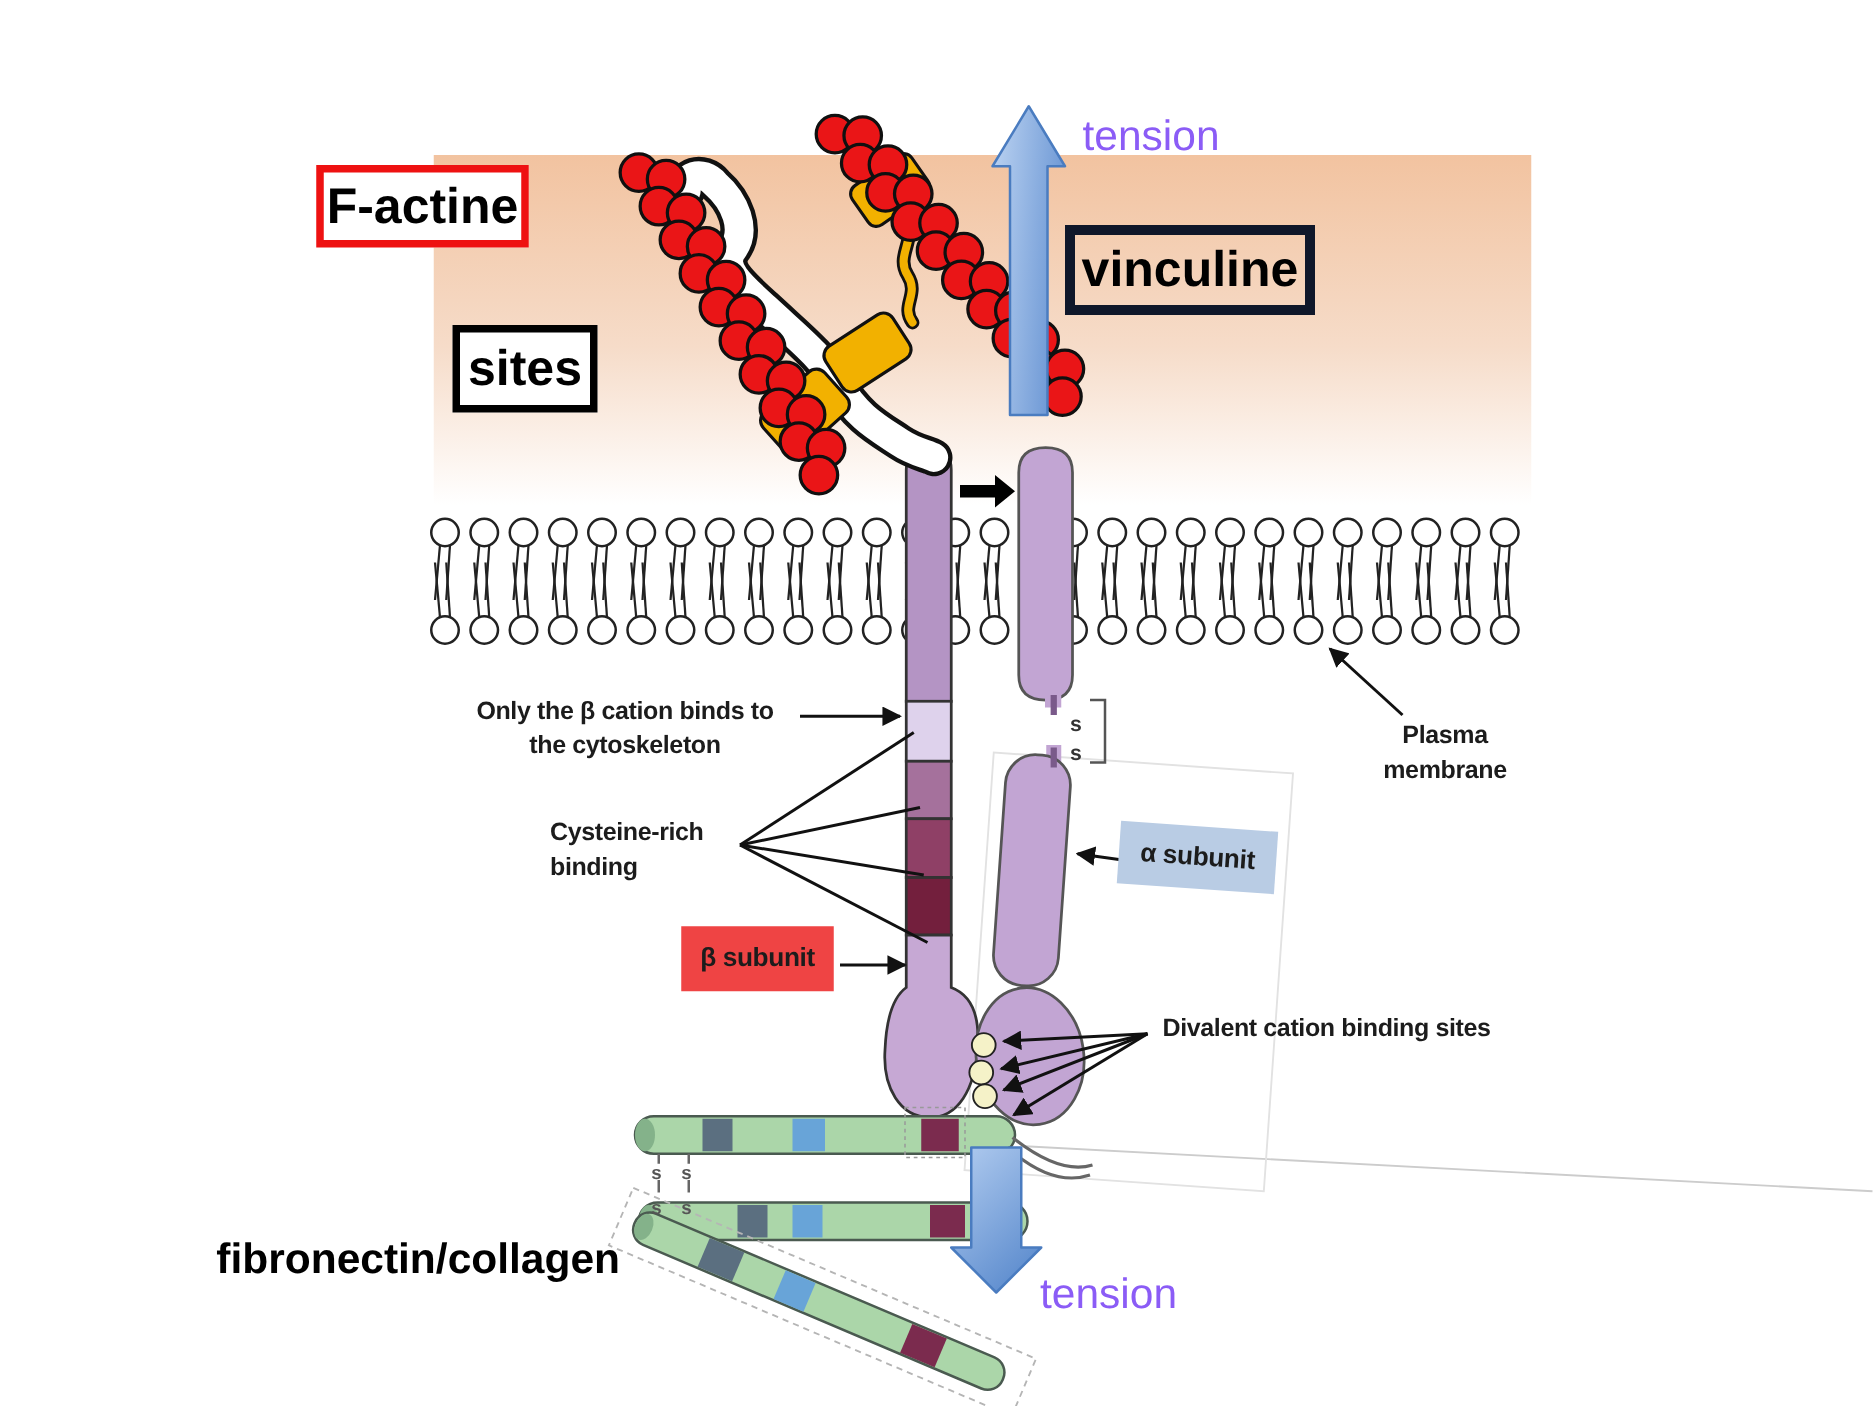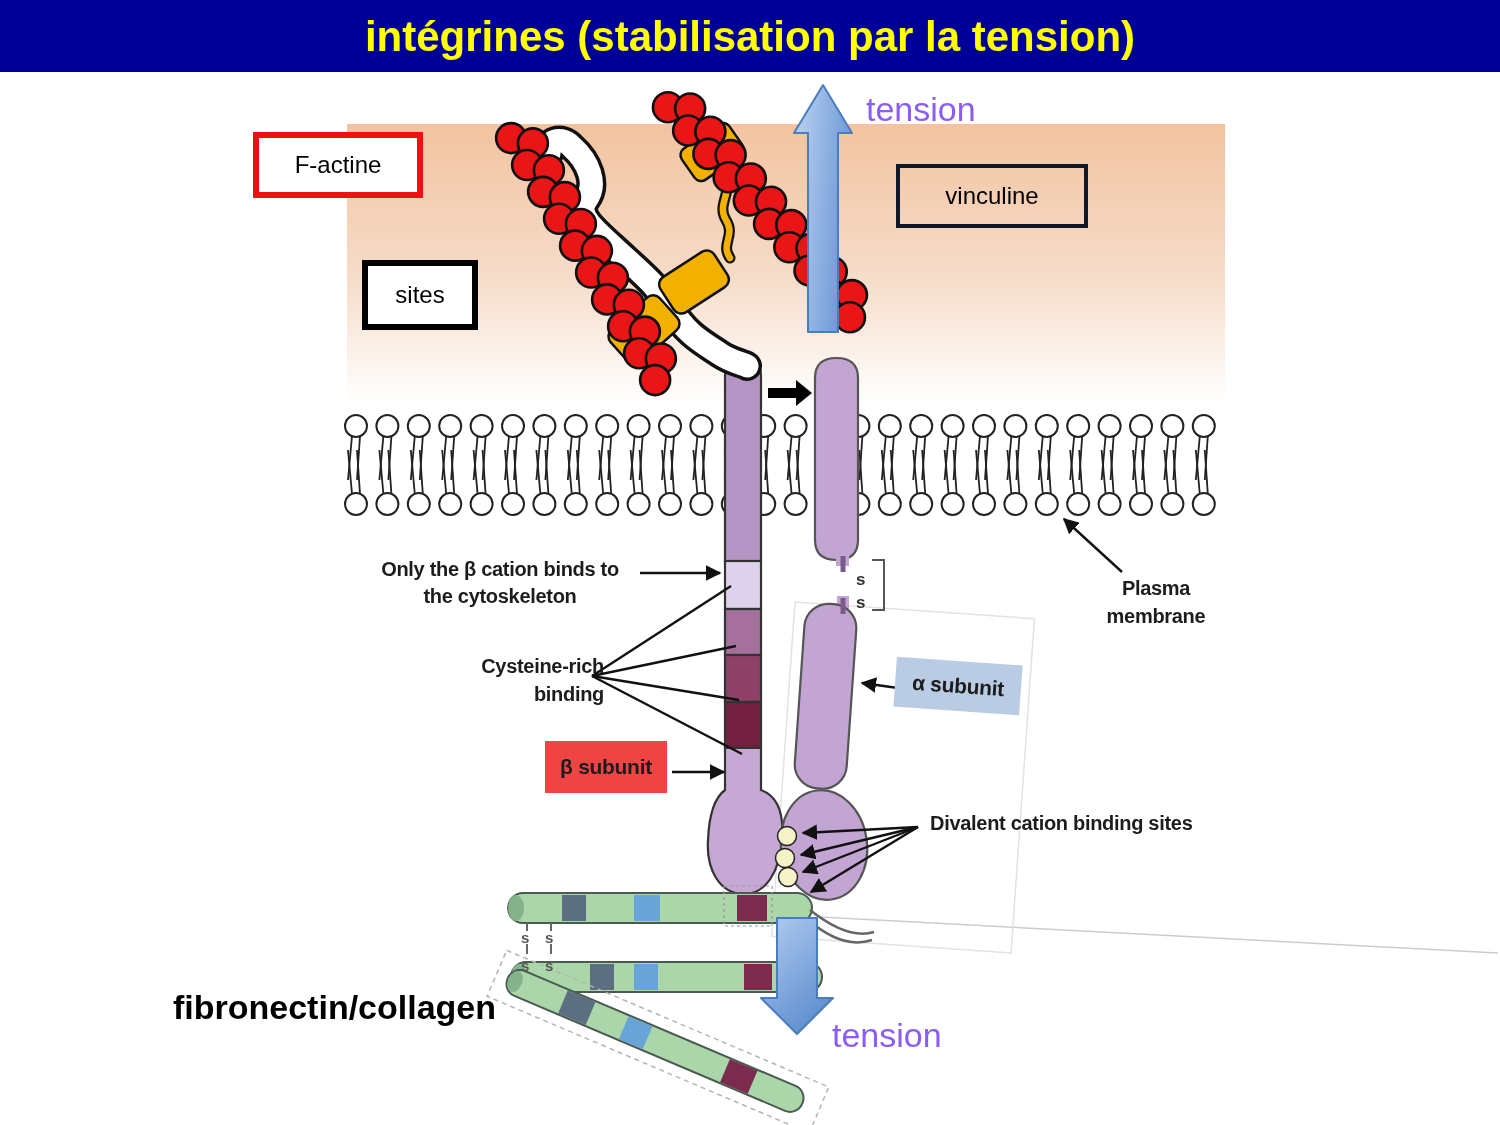--- a/index.html
+++ b/index.html
@@ -3,52 +3,49 @@
 <meta charset="utf-8">
 <style>
   html,body{margin:0;padding:0;background:#fff;}
   .stage{position:relative;width:1500px;height:1125px;background:#fff;overflow:hidden;
          font-family:"Liberation Sans",sans-serif;}
   .titlebar{position:absolute;left:0;top:0;width:1500px;height:72px;background:#000099;
             color:#ffff00;font-size:42px;font-weight:bold;text-align:center;line-height:74px;}
   #scene{position:absolute;left:0;top:0;}
   .lbl{position:absolute;color:#111;}
   .boxlbl{position:absolute;display:flex;align-items:center;justify-content:center;
-          font-size:24px;color:#000;background:#fff;}
+          font-size:40px;color:#000;background:#fff;font-weight:bold;}
   #factine{left:253px;top:132px;width:158px;height:54px;border:6px solid #ee1111;}
   #talinbox{left:362px;top:260px;width:104px;height:58px;border:6px solid #000;}
-  #vincbox{left:852px;top:164px;width:184px;height:56px;border:4px solid #0f172a;background:transparent;margin-left:44px;}
+  #vincbox{left:852px;top:180px;width:184px;height:56px;border:8px solid #0f172a;background:transparent;}
   .tension{position:absolute;font-size:34px;color:#8b5cf6;}
   #tensionTop{left:866px;top:90px;}
   #tensionBot{left:832px;top:1016px;}
   #fibro{left:173px;top:988px;font-size:34px;font-weight:bold;color:#000;}
   .figlbl{position:absolute;font-weight:bold;color:#1c1c1c;letter-spacing:-0.3px;}
   #onlybeta{left:368px;top:556px;width:264px;text-align:center;font-size:20px;line-height:1.35;}
-  #cysteine{left:440px;top:652px;width:164px;text-align:right;font-size:20px;line-height:1.4;}
+  #cysteine{left:440px;top:652px;width:164px;text-align:left;font-size:20px;line-height:1.4;}
   #betabox{left:545px;top:741px;width:122px;height:52px;background:#ef4444;display:flex;
            align-items:center;justify-content:center;font-size:21px;}
   #alphabox{left:895px;top:661px;width:126px;height:50px;background:#b9cce4;transform:rotate(4deg);
             display:flex;align-items:center;justify-content:center;font-size:21px;}
   #plasma{left:1092px;top:574px;width:128px;text-align:center;font-size:20px;line-height:1.4;}
   #divalent{left:930px;top:812px;font-size:20px;white-space:nowrap;}
   #membrane line{stroke:#222;stroke-width:1.8;}
   #membrane circle{fill:#fff;stroke:#222;stroke-width:2;}
   .bead{fill:#ea1517;stroke:#101010;stroke-width:2.6;}
   .s1{font:bold 15px "Liberation Sans",sans-serif;fill:#555;}
   .s2{font:bold 17px "Liberation Sans",sans-serif;fill:#333;}
   .leader{stroke:#111;stroke-width:2.4;}
 </style>
 </head>
 <body>
 
 <div class="stage">
 
-  <div class="titlebar">
-    <span>intégrines (stabilisation par la tension)</span>
-  </div>
 
   <svg id="scene" width="1500" height="1125" viewBox="0 0 1500 1125">
     <defs>
       <linearGradient id="peach" x1="0" y1="0" x2="0" y2="1">
         <stop offset="0" stop-color="#f2c3a0"></stop>
         <stop offset="0.55" stop-color="#f6dcc9"></stop>
         <stop offset="1" stop-color="#ffffff"></stop>
       </linearGradient>
       <linearGradient id="bluearrowU" x1="0" y1="0" x2="1" y2="0.3">
         <stop offset="0" stop-color="#bdd4f2"></stop>

